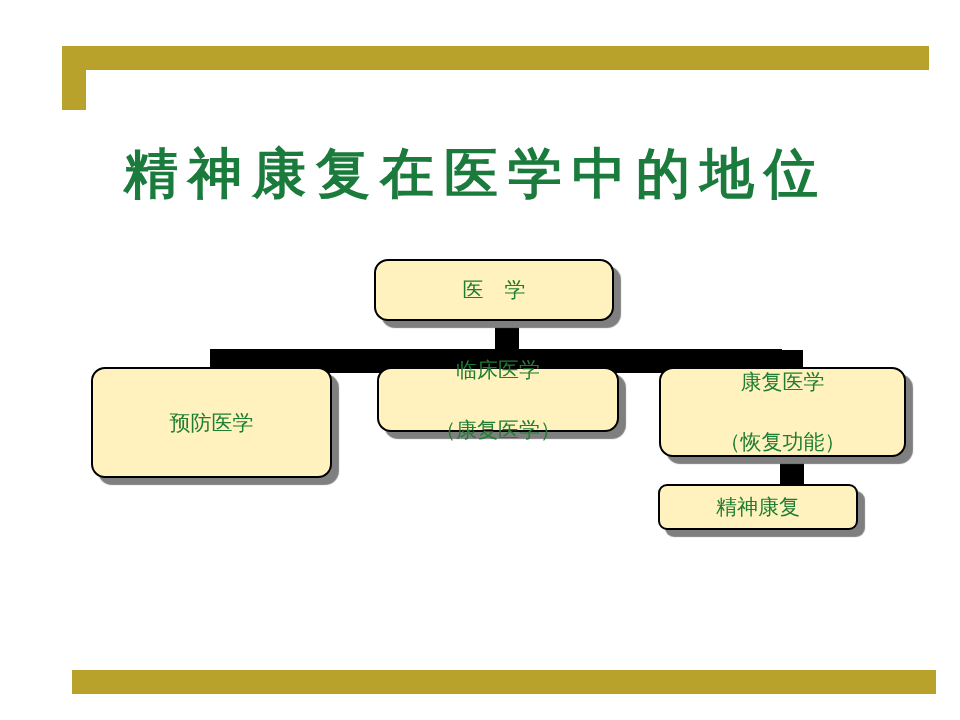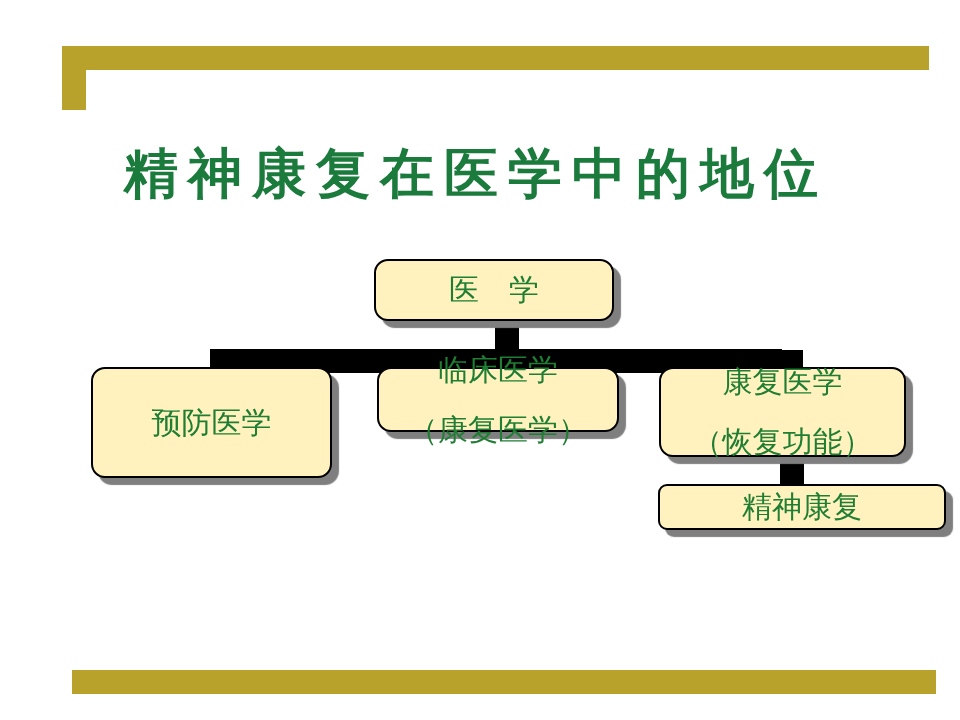--- a/index.html
+++ b/index.html
@@ -56,29 +56,29 @@
     background:var(--node_fill);
     border:2px solid var(--node_border);
     border-radius:14px;
     box-shadow:7px 7px 1px var(--node_shadow);
     display:flex;
     flex-direction:column;
     align-items:center;
     justify-content:center;
     text-align:center;
     color:var(--node_text_green);
-    font-size:30px;
+    font-size:21px;
     line-height:36px;
     font-family:"Liberation Serif","DejaVu Serif",serif;
   }
   .node-root{left:350px;top:235px;width:240px;height:62px;}
   .node-child-0{left:67px;top:343px;width:241px;height:111px;}
   .node-child-1{left:353px;top:343px;width:242px;height:65px;}
   .node-child-2{left:635px;top:343px;width:247px;height:90px;}
-  .node-leaf{left:634px;top:460px;width:288px;height:46px;border-radius:9px;}
+  .node-leaf{left:634px;top:460px;width:200px;height:46px;border-radius:9px;}
 </style>
 </head>
 <body>
 
 <div class="slide">
 
   <div class="deco top-h"></div>
   <div class="deco left-v"></div>
   <div class="deco bottom-h"></div>
 

